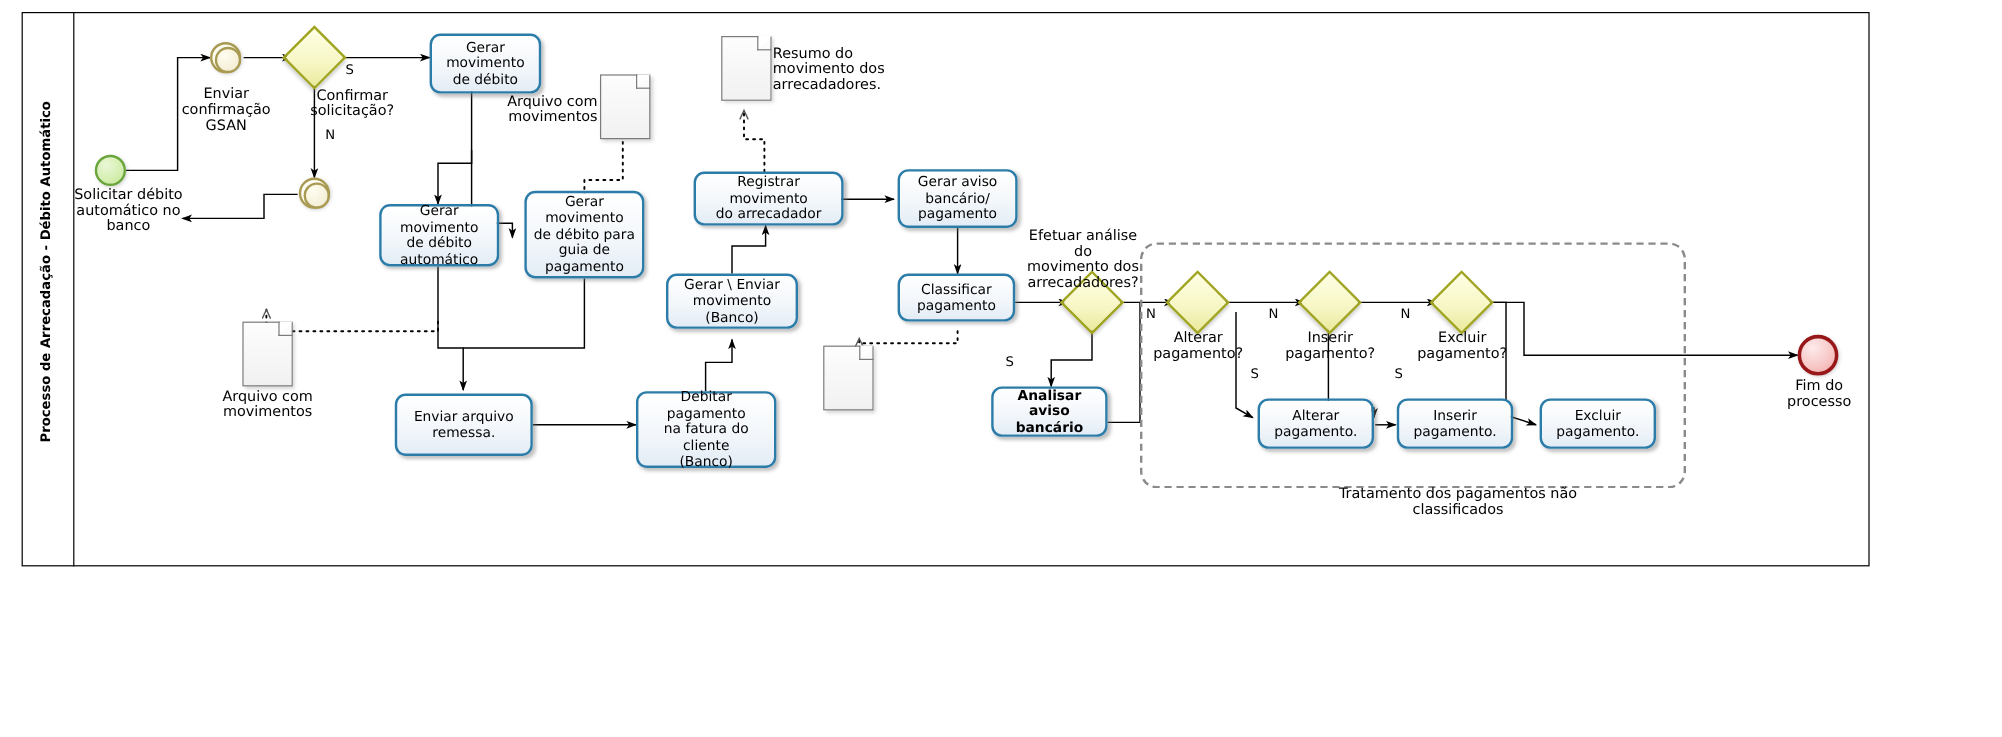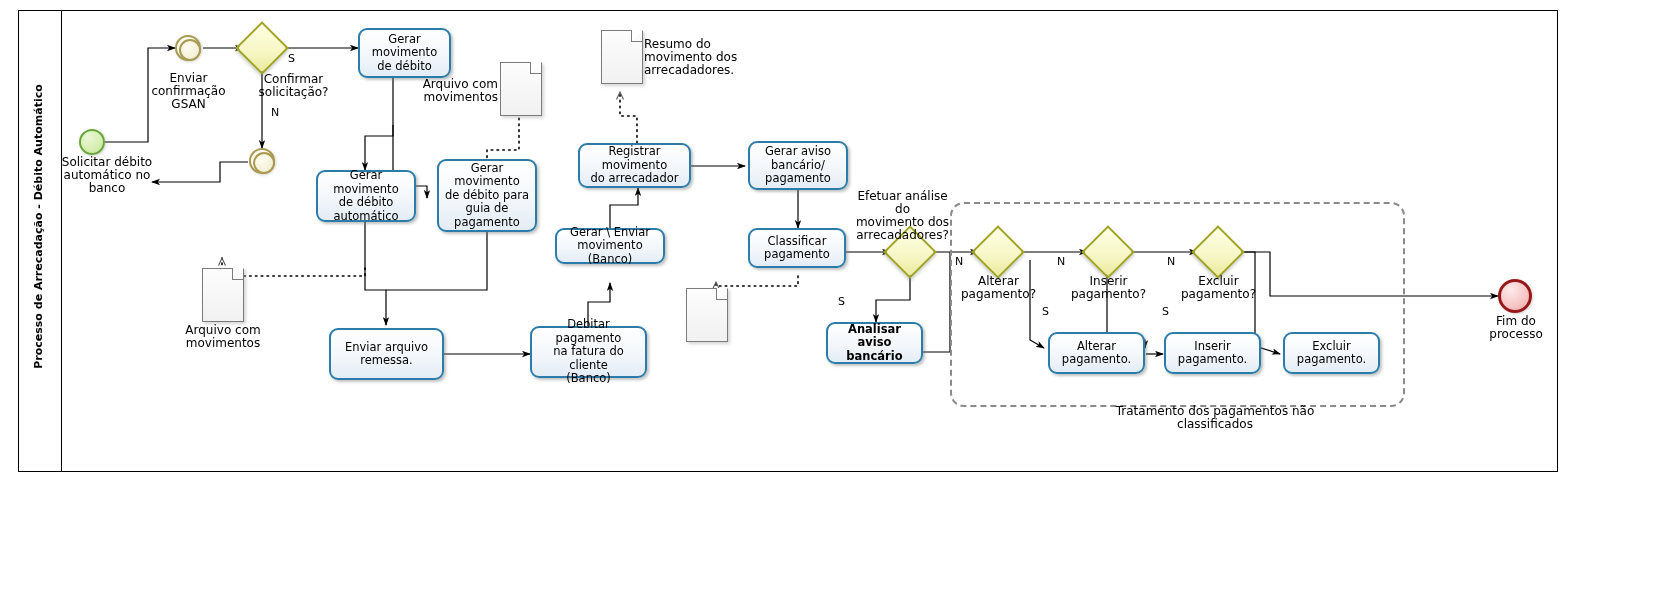--- a/index.html
+++ b/index.html
@@ -328,26 +328,26 @@
 de débito</div>
   <div class="task" style="left:316px; top:170px; width:100px; height:52px;">Gerar movimento
 de débito
 automático</div>
   <div class="task" style="left:437px; top:159px; width:100px; height:73px;">Gerar movimento
 de débito para
 guia de
 pagamento</div>
   <div class="task" style="left:329px; top:328px; width:115px; height:52px;">Enviar arquivo
 remessa.</div>
-  <div class="task" style="left:530px; top:326px; width:117px; height:52px;">Debitar pagamento
+  <div class="task" style="left:530px; top:326px; width:117px; height:64px;">Debitar pagamento
 na fatura do cliente
 (Banco)</div>
-  <div class="task" style="left:555px; top:228px; width:110px; height:36px;">Gerar \ Enviar
+  <div class="task" style="left:555px; top:228px; width:110px; height:46px;">Gerar \ Enviar
 movimento (Banco)</div>
-  <div class="task" style="left:578px; top:143px; width:113px; height:45px;">Registrar movimento
+  <div class="task" style="left:578px; top:143px; width:125px; height:45px;">Registrar movimento
 do arrecadador</div>
   <div class="task" style="left:748px; top:141px; width:100px; height:49px;">Gerar aviso
 bancário/
 pagamento</div>
   <div class="task" style="left:748px; top:228px; width:98px;  height:40px;">Classificar
 pagamento</div>
   <div class="task" style="left:826px; top:322px; width:97px;  height:42px;font-weight:bold;">Analisar aviso
 bancário</div>
   <div class="task" style="left:1048px; top:332px; width:97px; height:42px;">Alterar
 pagamento.</div>

